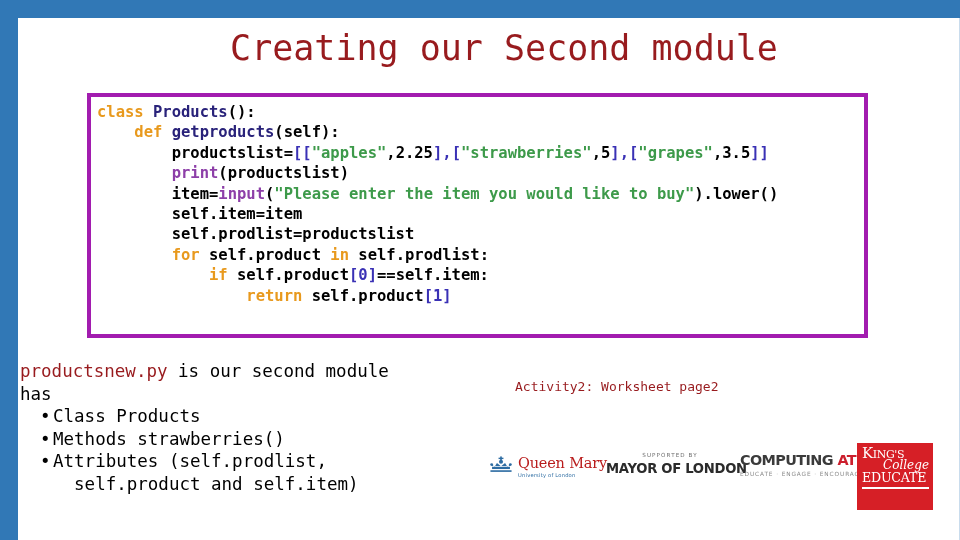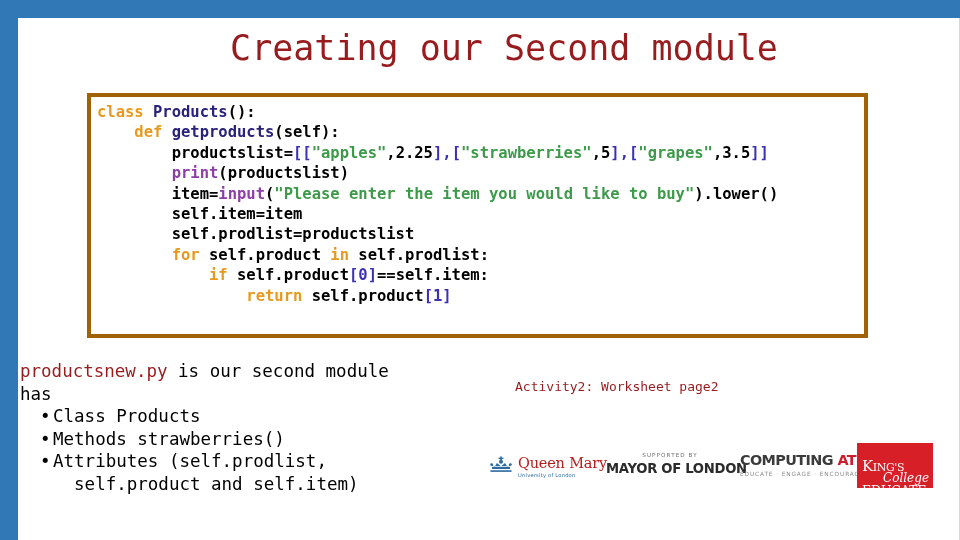--- a/index.html
+++ b/index.html
@@ -54,21 +54,21 @@
     letter-spacing: 0px;
     white-space: nowrap;
   }
 
   
   #code-box {
     position: absolute;
     left: 87px; top: 93px;
     width: 781px; height: 245px;
     background: #ffffff;
-    border: 4px solid #a16207;
+    border: 4px solid #a21caf;
     box-sizing: border-box;
     overflow: hidden;
   }
   #code-inner {
     position: absolute;
     left: 6px; top: 5px;
     width: 790px;
     font-family: "DejaVu Sans Mono", monospace;
     font-size: 15.5px;
     font-weight: bold;
@@ -214,24 +214,24 @@
     letter-spacing: 0.9px;
     color: #8a8a8a;
     margin-top: 3px;
     white-space: nowrap;
   }
 
   
   #logo-kcl {
     position: absolute;
     left: 369px; top: 3px;
-    width: 76px; height: 45px;
+    width: 76px; height: 67px;
     background: #d61f26;
     color: #ffffff;
-    padding: 16px 4px 4px 5px;
+    padding: 3px 4px 4px 5px;
     box-sizing: border-box;
   }
   #logo-kcl .kcl-line1 {
     display: block;
     font-family: "DejaVu Serif", serif;
     font-size: 15px;
     line-height: 15px;
     letter-spacing: -0.4px;
     white-space: nowrap;
   }

